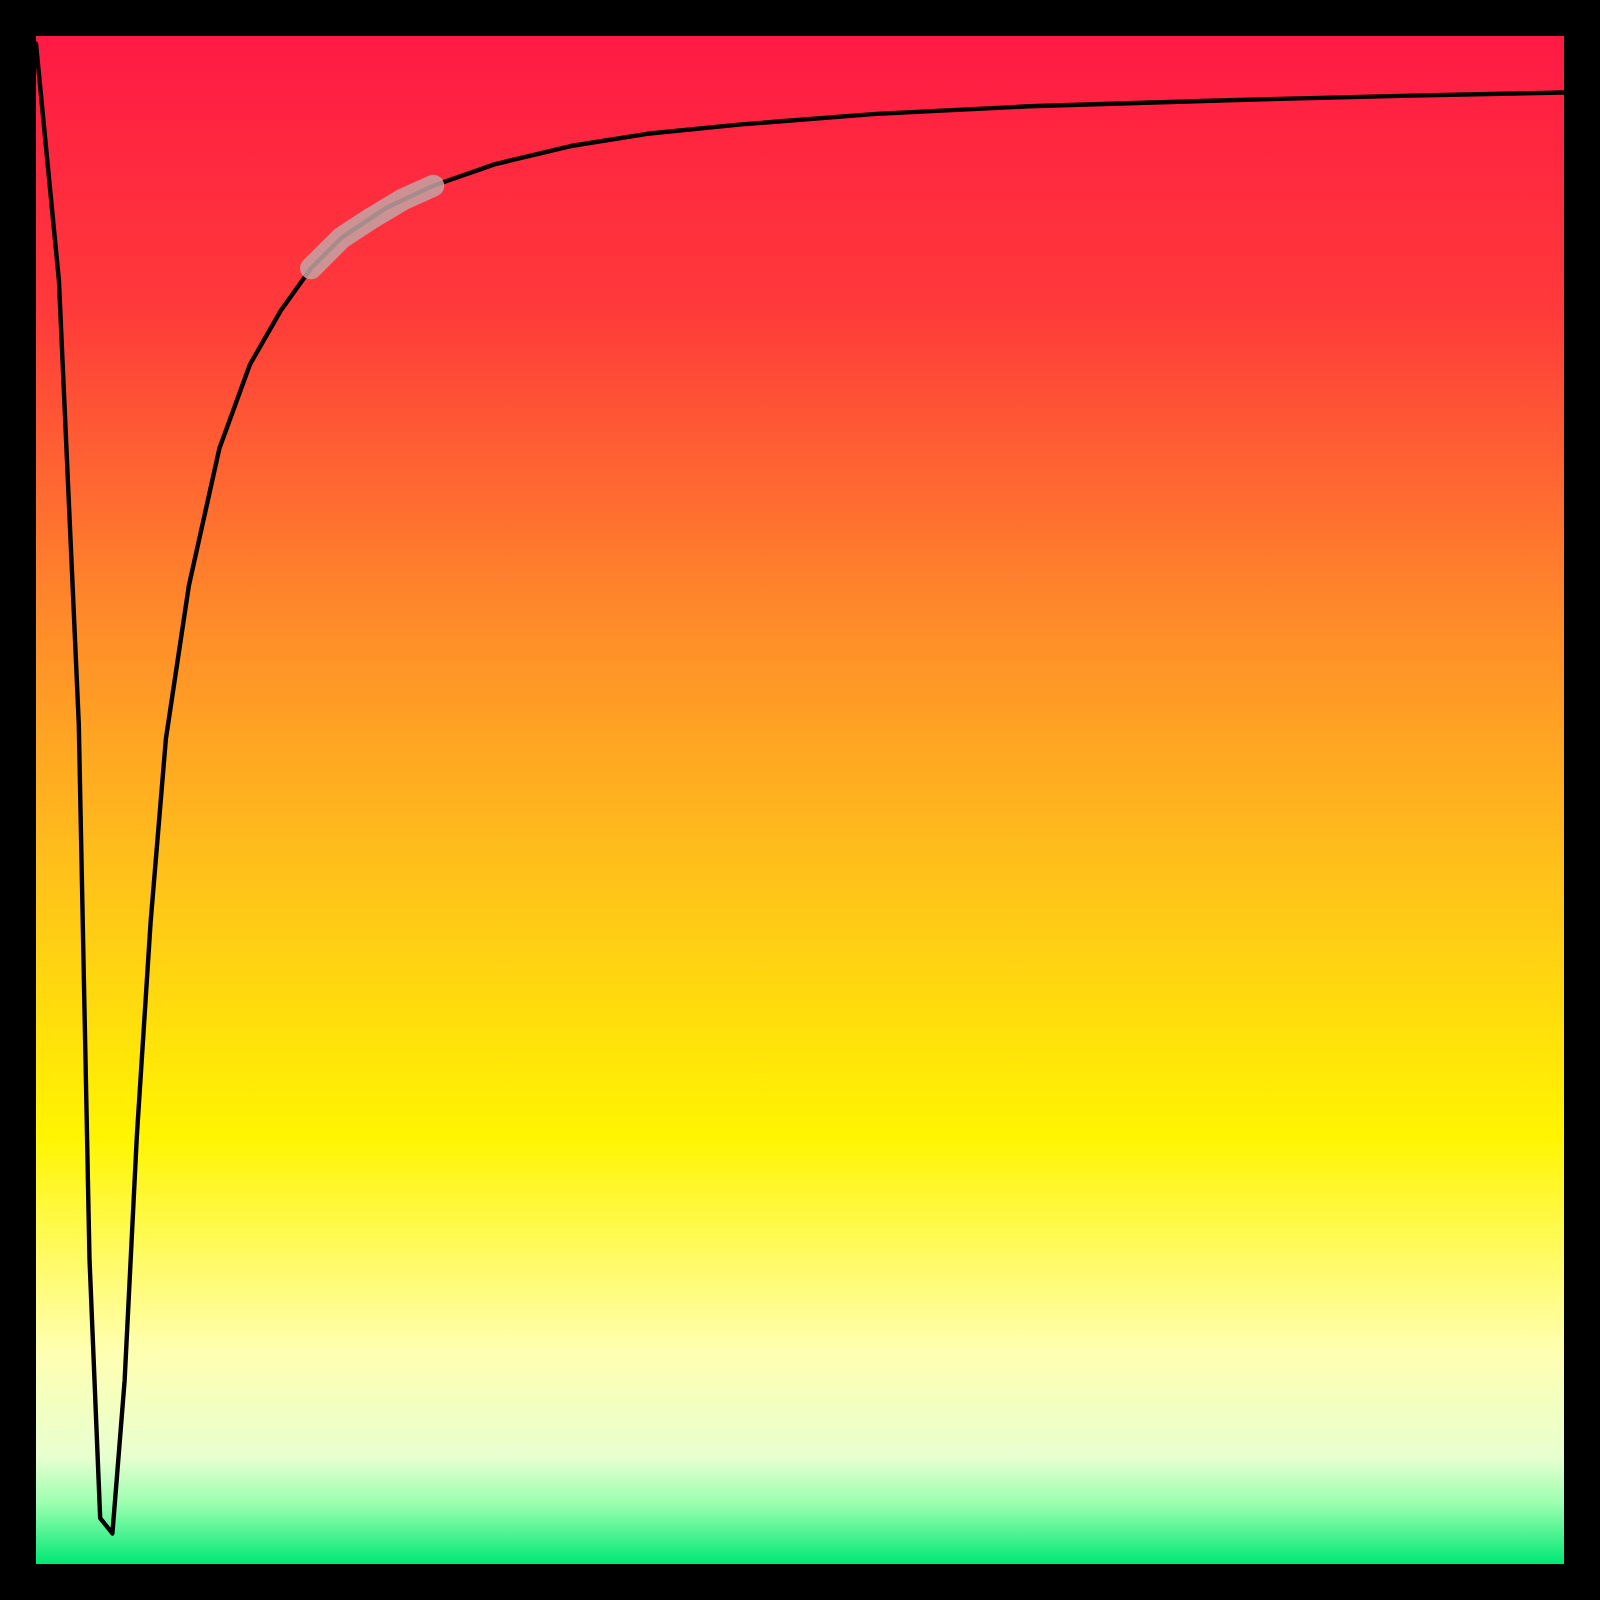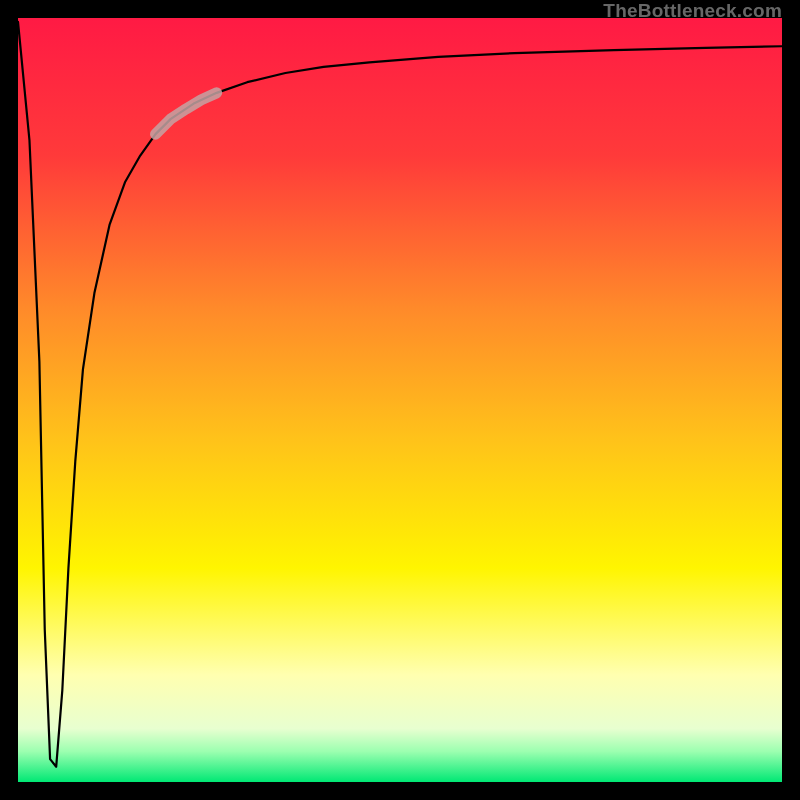--- a/index.html
+++ b/index.html
@@ -60,14 +60,13 @@
         </linearGradient>
       </defs>
       <rect x="0" y="0" width="764" height="764" fill="url(#bg-grad)"></rect>
       <g id="series-layer">
           <path d="M0.00 3.82 L11.46 122.24 L21.39 343.80 L26.74 611.20 L32.09 741.08 L38.20 748.72 L44.31 672.32 L50.42 550.08 L57.30 443.12 L64.94 351.44 L76.40 275.04 L91.68 206.28 L106.96 164.26 L122.24 137.52 L137.52 116.13 L152.80 100.85 L175.72 85.57 L198.64 74.87 L229.20 64.18 L267.40 55.01 L305.60 48.90 L351.44 44.31 L420.20 38.96 L496.60 35.14 L595.92 32.09 L687.60 29.80 L764.00 28.27" fill="none" stroke="#000000" stroke-width="2.2" stroke-linecap="round" stroke-linejoin="round"></path>
           <path d="M137.52 116.13 L152.80 100.85 L168.08 90.92 L183.36 81.75 L198.64 74.87" fill="none" stroke="#C4A3A3" stroke-width="11" stroke-linecap="round" stroke-linejoin="round" opacity="0.85"></path>
         </g>
     </svg>
   </div>
 
-  <div class="watermark">TheBottleneck.com</div>
 </div>
 
 </body></html>

